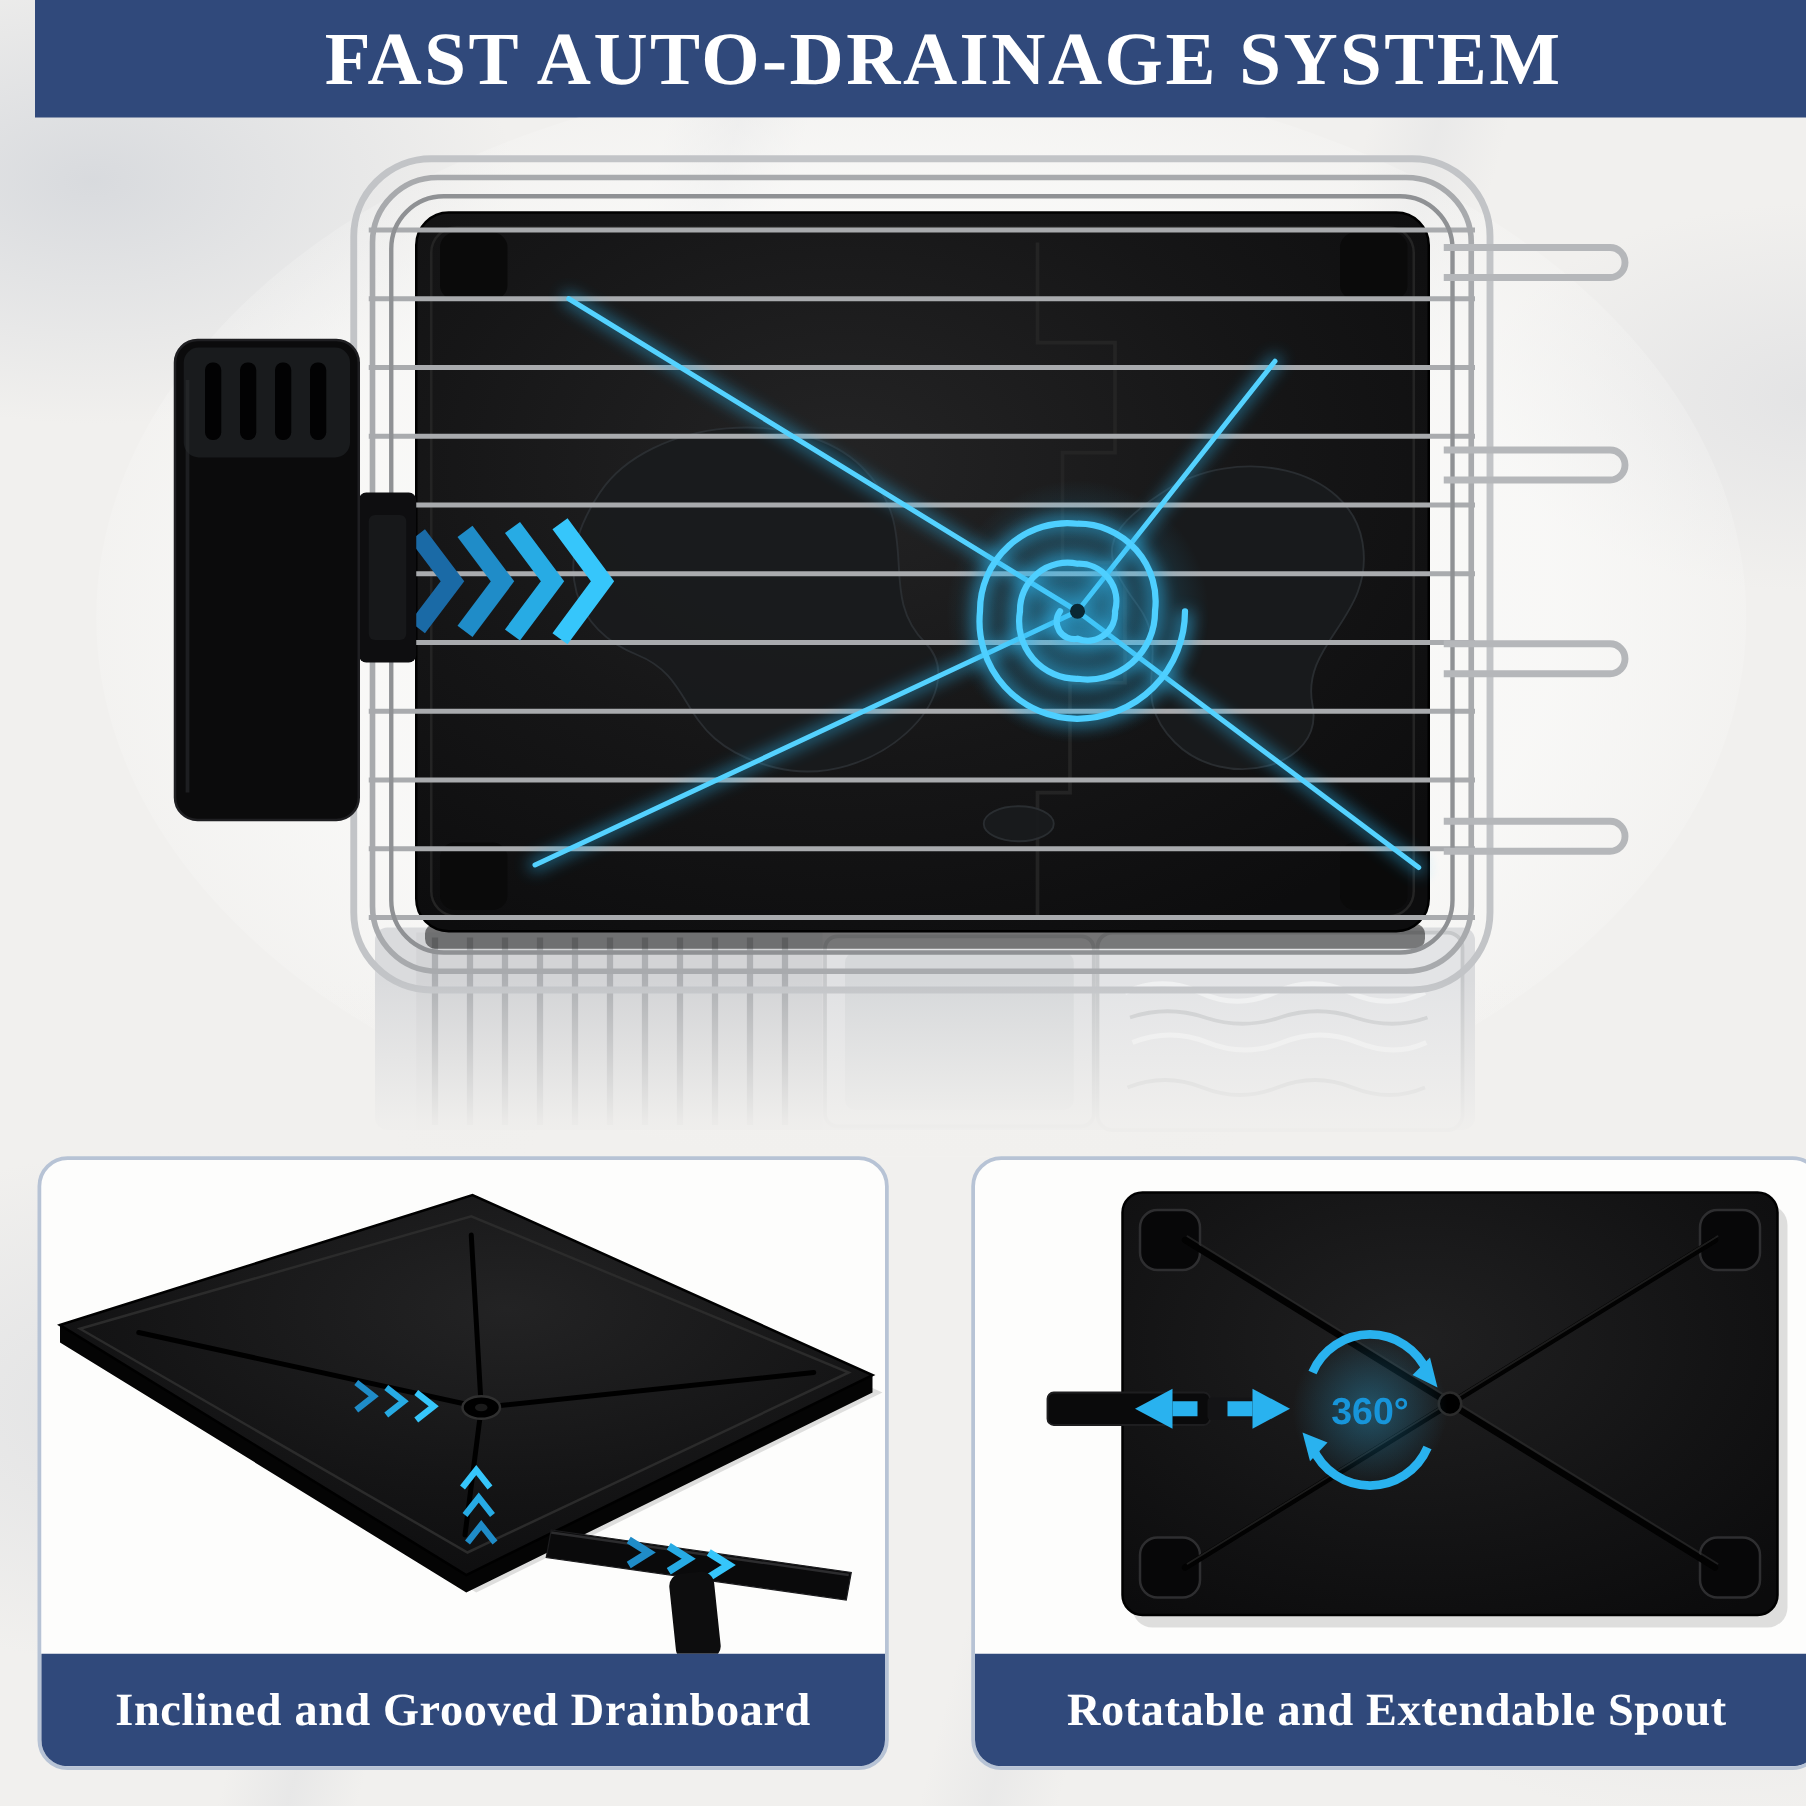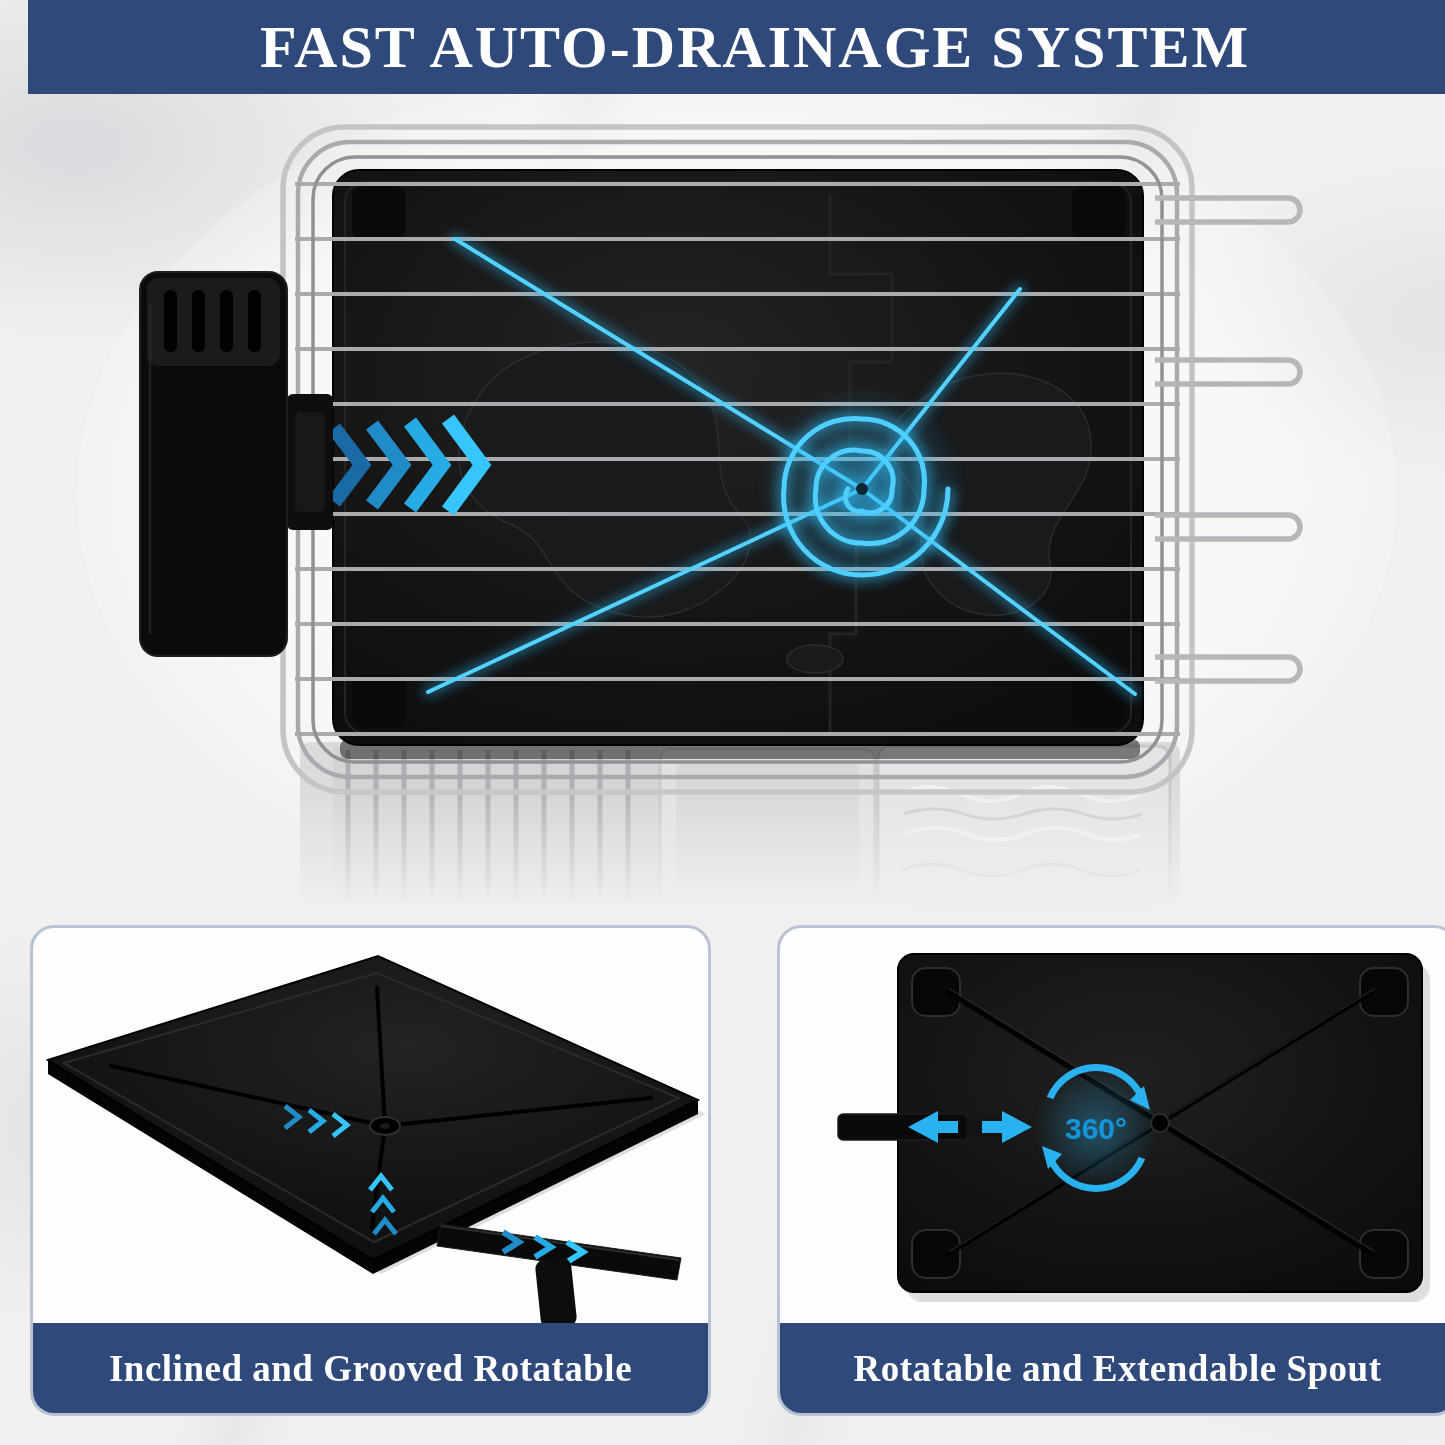--- a/index.html
+++ b/index.html
@@ -241,21 +241,21 @@
         <line x1="408" y1="298" x2="646" y2="332" stroke="#2c2c2e" stroke-width="2"></line>
         <g fill="none" stroke-width="6">
           <polyline points="470,304 486,314 470,324" stroke="#1f8cc8"></polyline>
           <polyline points="502,309 518,319 502,329" stroke="#27abe4"></polyline>
           <polyline points="534,314 550,324 534,334" stroke="#36c6fb"></polyline>
         </g>
       </g>
       <rect x="505" y="330" width="36" height="70" rx="10" fill="#0d0d0e" transform="rotate(-6 523 365)"></rect>
     </svg>
     <div class="caption">
-      <span>Inclined and Grooved Rotatable</span>
+      <span>Inclined and Grooved Drainboard</span>
     </div>
   </section>
 
   <section class="panel panel-right">
     <svg class="panel-art" width="675" height="395" viewBox="0 0 675 395">
       <defs>
         <radialGradient id="boardShine3" cx="45%" cy="35%" r="80%">
           <stop offset="0%" stop-color="#202021"></stop>
           <stop offset="60%" stop-color="#131314"></stop>
           <stop offset="100%" stop-color="#0b0b0c"></stop>

